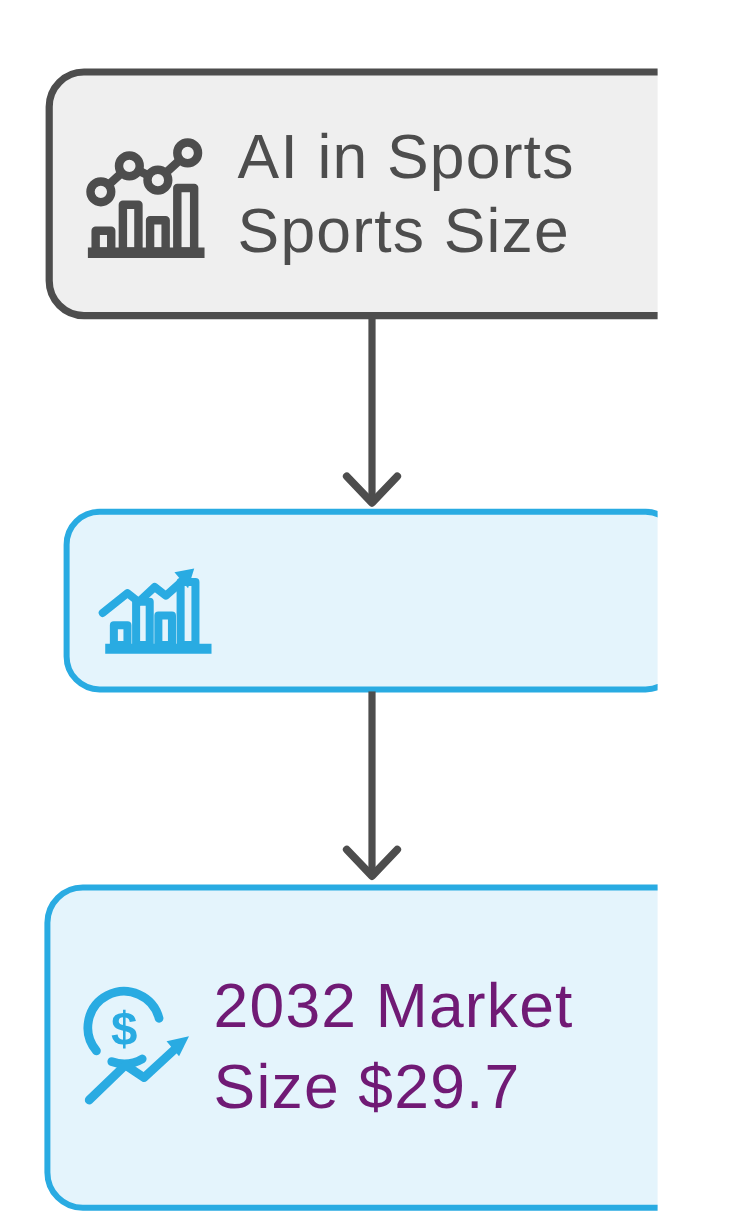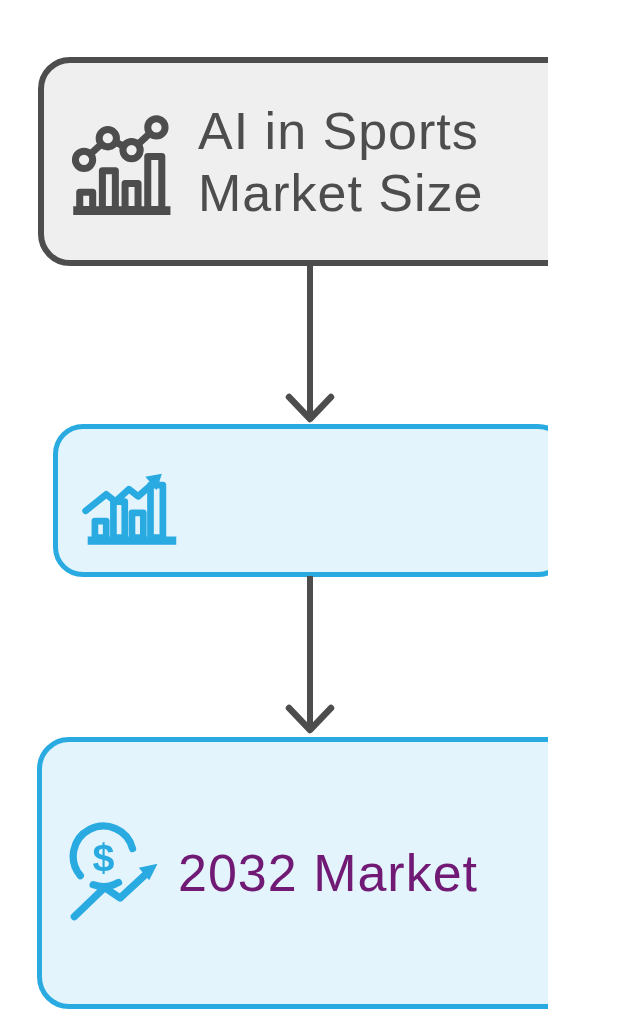--- a/index.html
+++ b/index.html
@@ -60,21 +60,21 @@
         <circle cx="80" cy="18" r="8" fill="#efefef"></circle>
         <rect x="9" y="78" width="12" height="16"></rect>
         <rect x="30" y="58" width="12" height="36"></rect>
         <rect x="51" y="70" width="12" height="24"></rect>
         <rect x="72" y="45" width="13" height="49"></rect>
         <line x1="3" y1="95" x2="93" y2="95" stroke-width="8"></line>
       </g>
     </svg>
     <div class="node-text">
       <div>AI in Sports</div>
-      <div>Market Size</div>
+      <div>Sports Size</div>
     </div>
   </div>
 
   <svg class="arrow" id="arrow-1" viewBox="0 0 60 160">
     <line x1="30" y1="0" x2="30" y2="150" stroke="#4d4d4d" stroke-width="6"></line>
     <polyline points="9,132 30,154 51,132" stroke="#4d4d4d" stroke-width="6.5" fill="none" stroke-linecap="round" stroke-linejoin="round"></polyline>
   </svg>
 
   <div class="node node--blue" id="node-cagr">
     <svg class="node-icon" width="106" height="103" viewBox="0 0 100 100">
@@ -100,16 +100,17 @@
       <g stroke="#29abe2" stroke-width="7" fill="none" stroke-linecap="round" stroke-linejoin="round">
         <path d="M 64 26.5 A 29 29 0 1 0 13.8 52.6"></path>
         <path d="M 26.1 61.2 A 29 29 0 0 0 50.5 59.1"></path>
         <polyline points="8,92 37,64 52,74 78,50"></polyline>
         <path d="M 88,41 L 70,45 L 80,57 Z" fill="#29abe2" stroke="none"></path>
       </g>
       <text x="36" y="48" font-size="38" font-weight="bold" text-anchor="middle" fill="#29abe2">$</text>
     </svg>
     <div class="node-text">
       <div>2032 Market</div>
+      <div>Size $29.7</div>
     </div>
   </div>
 
 </div>
 
 </body></html>

